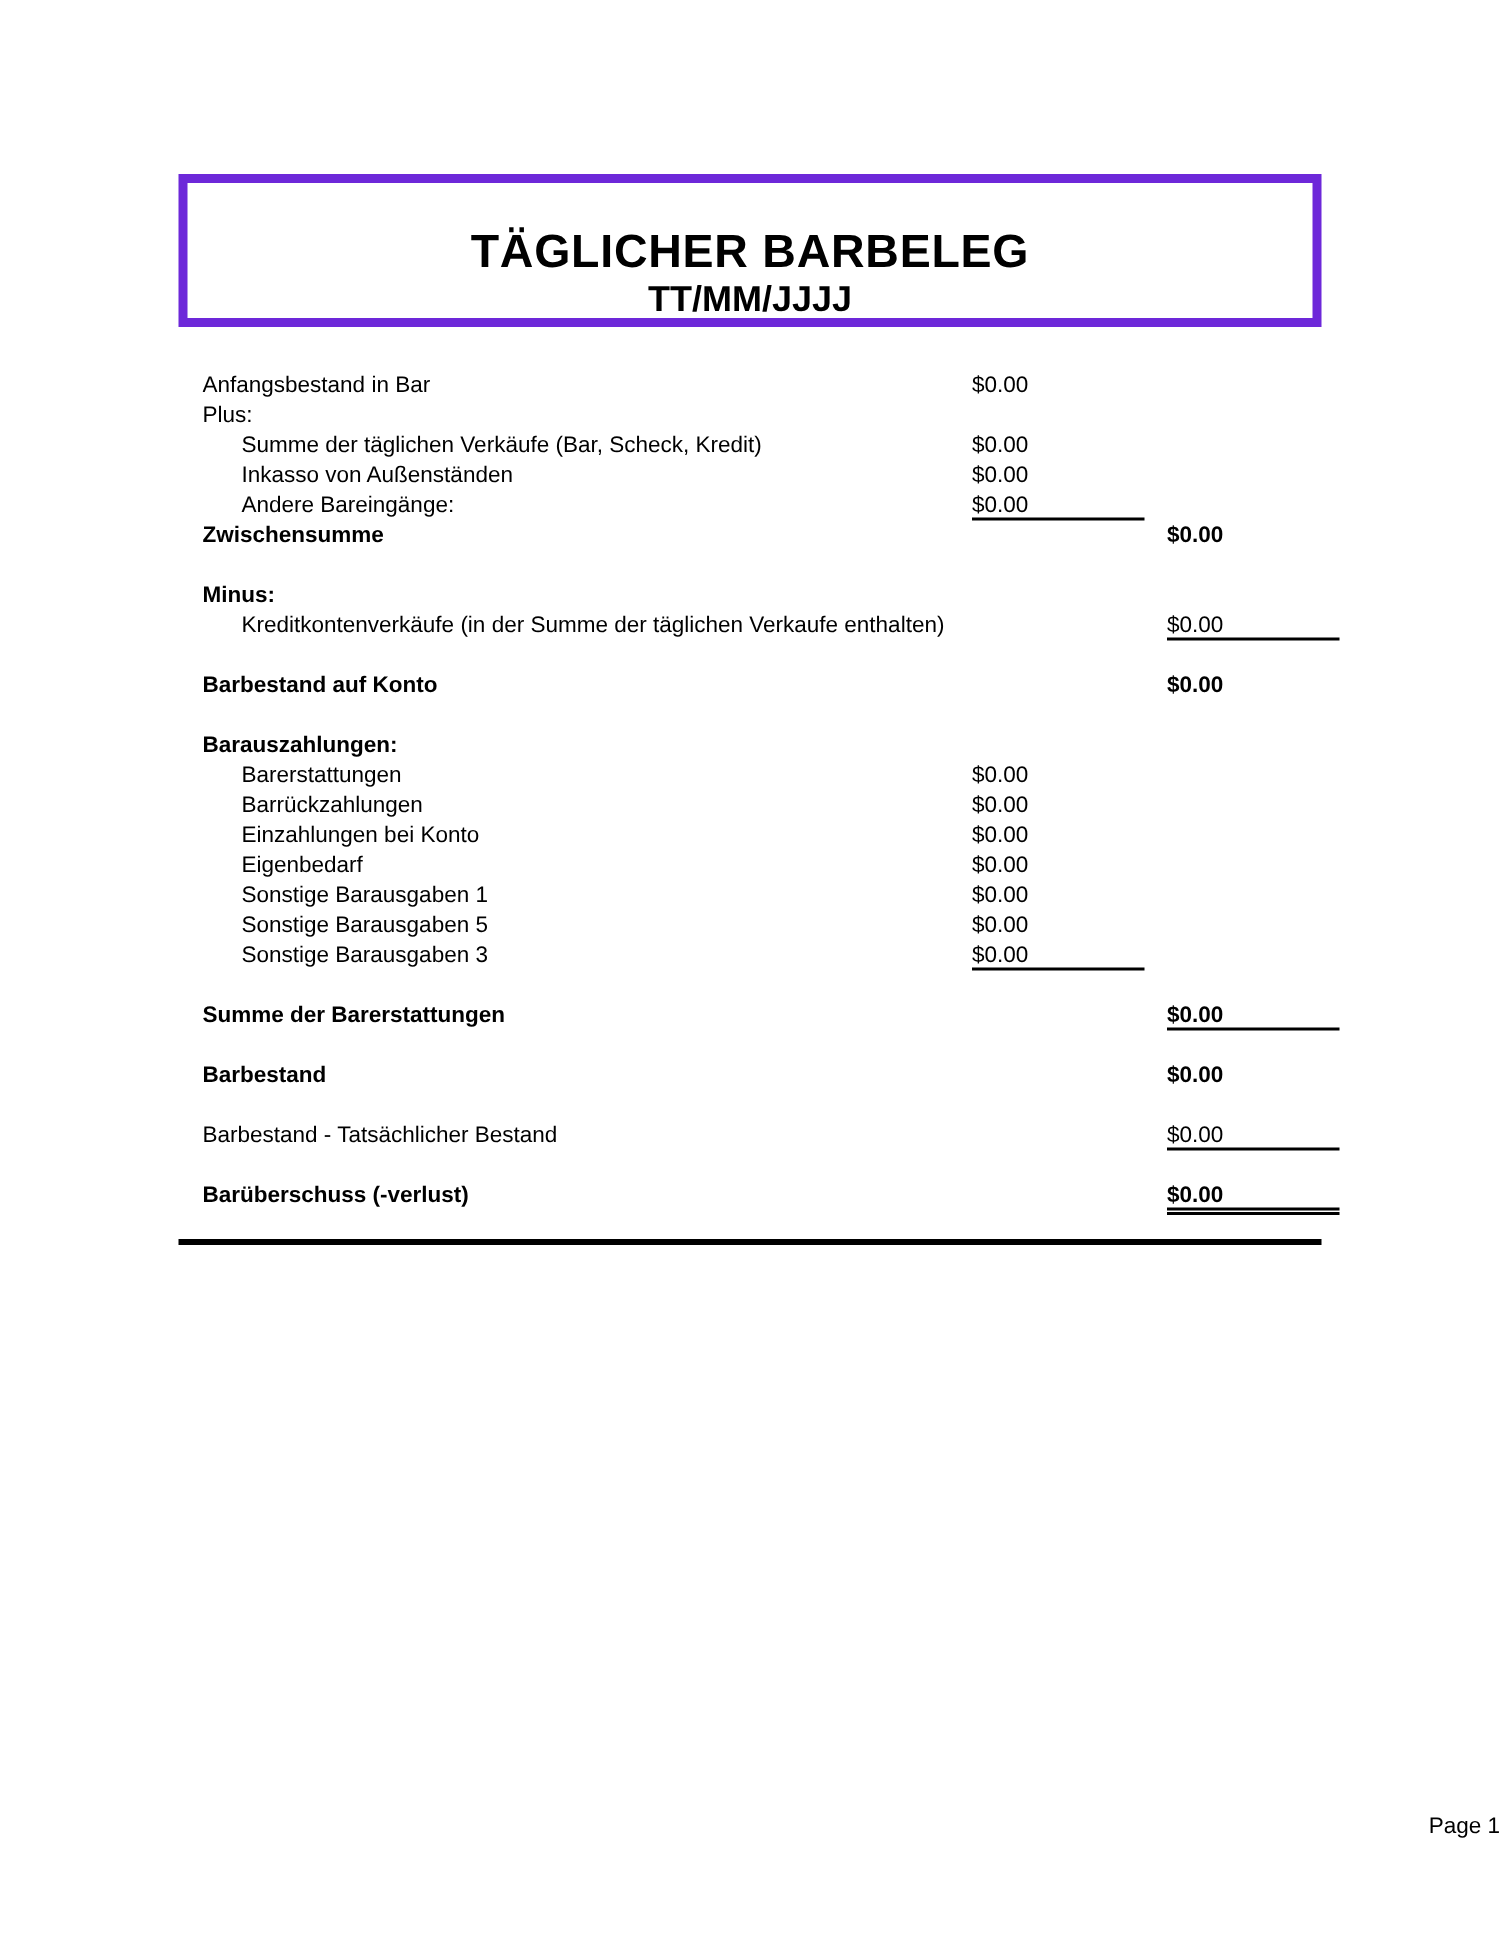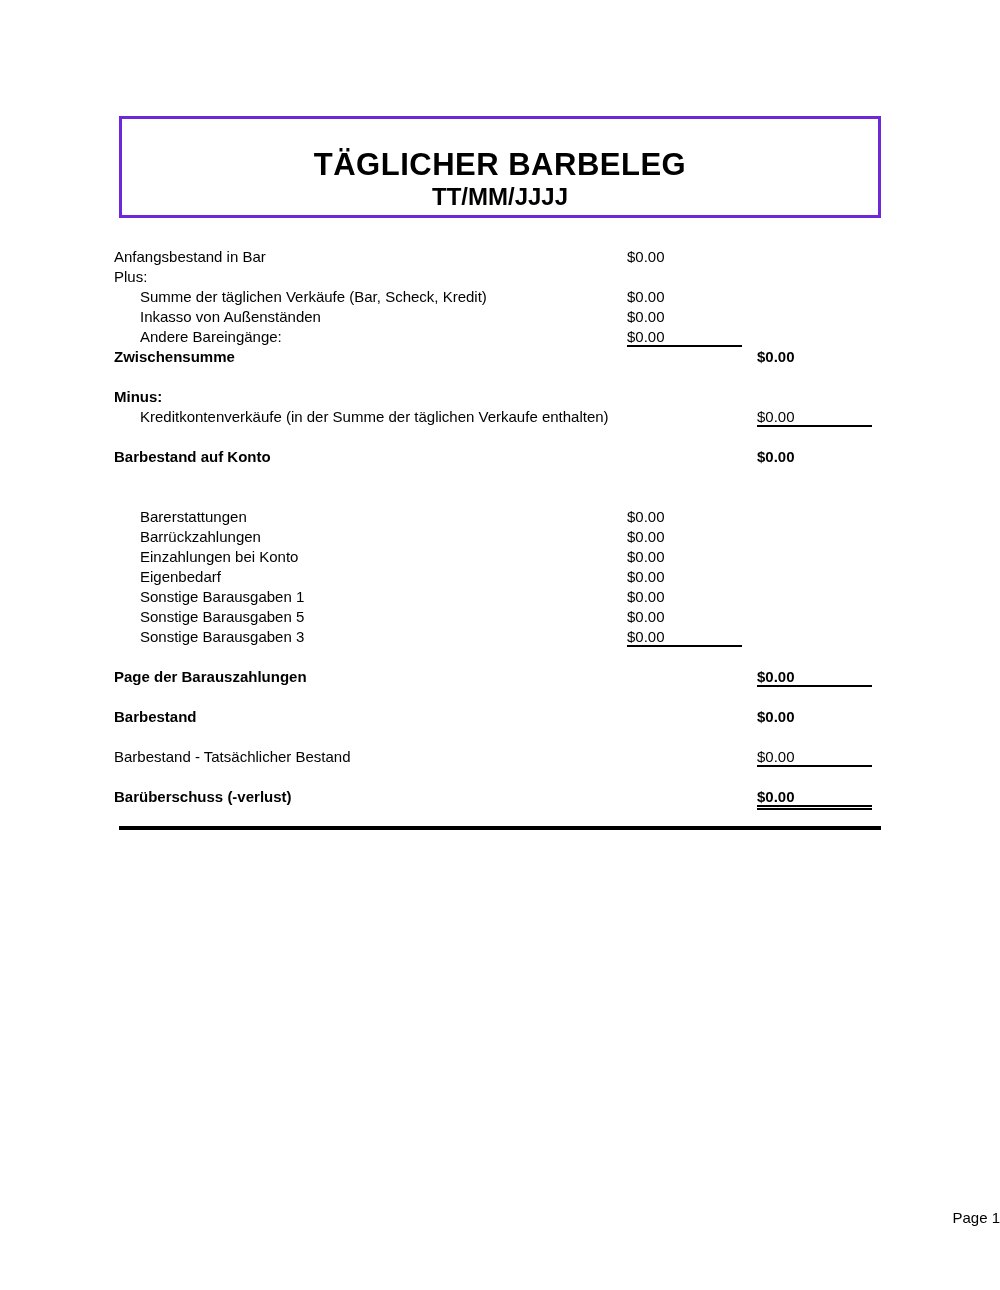--- a/index.html
+++ b/index.html
@@ -17,40 +17,40 @@
     overflow: hidden;
   }
 
   
   .header-box {
     position: absolute;
     left: 119px;
     top: 116px;
     width: 762px;
     height: 102px;
-    border: 3px solid #6d28d9;
+    border: 6px solid #6d28d9;
     text-align: center;
     padding-top: 28px;
   }
   .doc-title {
     font-size: 31px;
     font-weight: bold;
     line-height: 36px;
     letter-spacing: 0.5px;
   }
   .doc-date {
     font-size: 24px;
     font-weight: bold;
     line-height: 28px;
   }
 
   
   .rows {
     position: absolute;
-    left: 114px;
+    left: 135px;
     top: 247px;
     width: 758px;
   }
   .row {
     display: flex;
     height: 20px;
     font-size: 15px;
     line-height: 20px;
     align-items: stretch;
   }
@@ -162,20 +162,21 @@
         <span class="val right u-single">$0.00</span>
       </div>
       <div class="row"></div>
       <div class="row">
         <span class="label bold">Barbestand auf Konto</span>
         <span class="val mid"></span>
         <span class="val right bold">$0.00</span>
       </div>
       <div class="row"></div>
       <div class="row">
+        <span class="label bold">Barauszahlungen:</span>
         <span class="val mid"></span>
         <span class="val right"></span>
       </div>
       <div class="row">
         <span class="label indent">Barerstattungen</span>
         <span class="val mid">$0.00</span>
         <span class="val right"></span>
       </div>
       <div class="row">
         <span class="label indent">Barrückzahlungen</span>
@@ -202,21 +203,21 @@
         <span class="val mid">$0.00</span>
         <span class="val right"></span>
       </div>
       <div class="row">
         <span class="label indent">Sonstige Barausgaben 3</span>
         <span class="val mid u-single">$0.00</span>
         <span class="val right"></span>
       </div>
       <div class="row"></div>
       <div class="row">
-        <span class="label bold">Page der Barauszahlungen</span>
+        <span class="label bold">Summe der Barerstattungen</span>
         <span class="val mid"></span>
         <span class="val right bold u-single">$0.00</span>
       </div>
       <div class="row"></div>
       <div class="row">
         <span class="label bold">Barbestand</span>
         <span class="val mid"></span>
         <span class="val right bold">$0.00</span>
       </div>
       <div class="row"></div>

